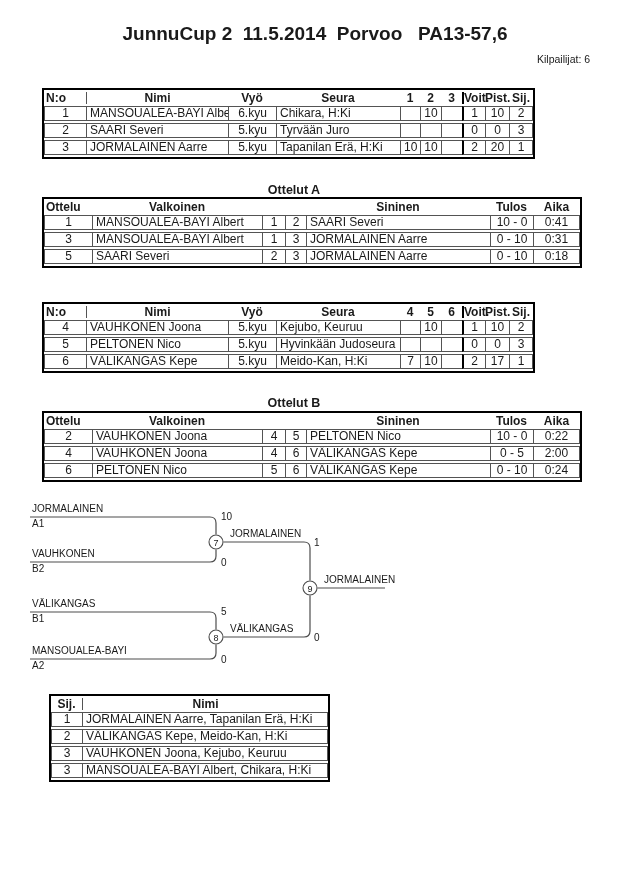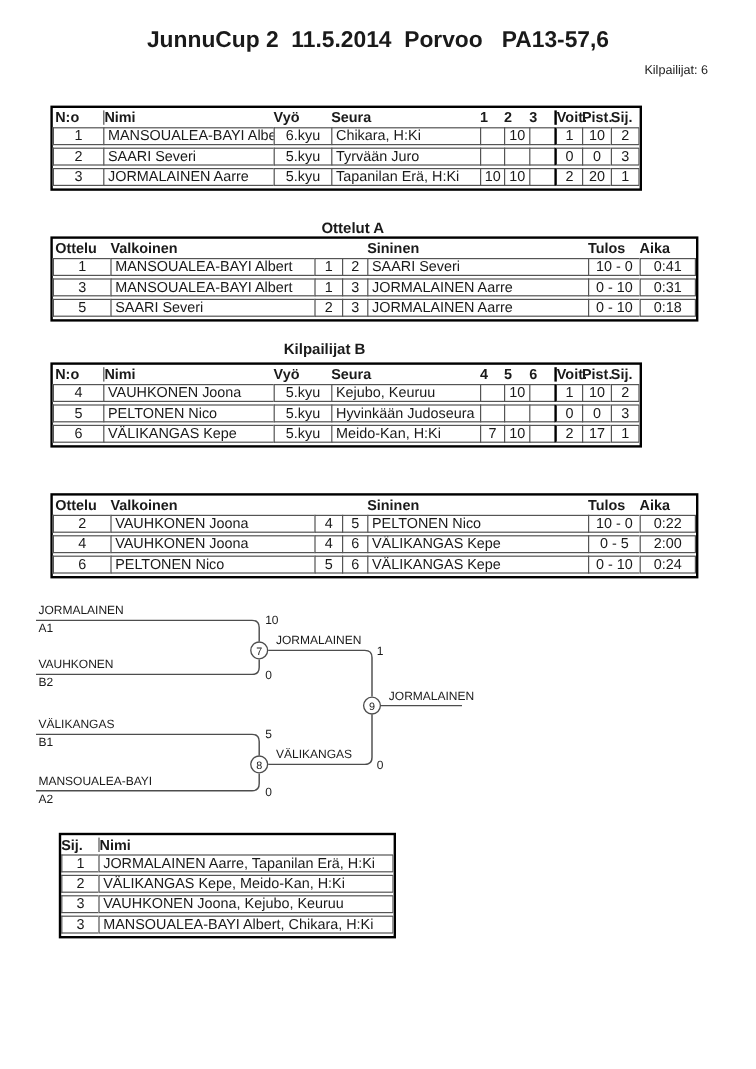--- a/index.html
+++ b/index.html
@@ -13,21 +13,21 @@
     font-size:19px; font-weight:bold; white-space:pre;
   }
   .count { position:absolute; top:53px; left:537px; font-size:10.5px; font-weight:normal; }
   .stitle { position:absolute; font-size:12.5px; font-weight:bold; text-align:center; white-space:nowrap; }
 
   table.sheet-table {
     position:absolute; border-collapse:separate; border-spacing:0 2px;
     border:2px solid #000; table-layout:fixed; font-size:12px; background:#fff;margin-left:16px;
   }
   .sheet-table th {
-    font-weight:bold; height:12px; line-height:12px; text-align:left;
+    font-weight:bold; height:12px; line-height:12px; text-align:center;
     padding:0; white-space:nowrap; overflow:visible;
   }
   .sheet-table td {
     height:14px; line-height:13px; padding:0 3px; white-space:nowrap; overflow:hidden;
     border-top:1px solid #545454; border-bottom:1px solid #545454; border-left:1px solid #545454;
     background:#fff;
   }
   .sheet-table td:last-child { border-right:1px solid #545454; }
   .l { text-align:left !important; padding-left:2px !important; }
   .c { text-align:center !important; }
@@ -168,21 +168,20 @@
       <td>SAARI Severi</td>
       <td class="c">2</td>
       <td class="c">3</td>
       <td>JORMALAINEN Aarre</td>
       <td class="c">0 - 10</td>
       <td class="c">0:18</td>
     </tr>
   </tbody>
     </table>
 
-  <div class="stitle" id="title-pool-b">Kilpailijat B</div>
   <table class="sheet-table" id="t-pool-b">
     <colgroup>
         <col style="width:42px">
         <col style="width:142px">
         <col style="width:48px">
         <col style="width:124px">
         <col style="width:20px">
         <col style="width:21px">
         <col style="width:21px">
         <col style="width:23px">
@@ -234,20 +233,21 @@
       <td class="c">7</td>
       <td class="c">10</td>
       <td class="c"></td>
       <td class="c thick">2</td>
       <td class="c">17</td>
       <td class="c">1</td>
     </tr>
   </tbody>
     </table>
 
+  <div class="stitle" id="title-matches-b">Ottelut B</div>
   <table class="sheet-table" id="t-matches-b">
     <colgroup>
         <col style="width:48px">
         <col style="width:170px">
         <col style="width:23px">
         <col style="width:21px">
         <col style="width:184px">
         <col style="width:43px">
         <col style="width:47px">
       </colgroup>

